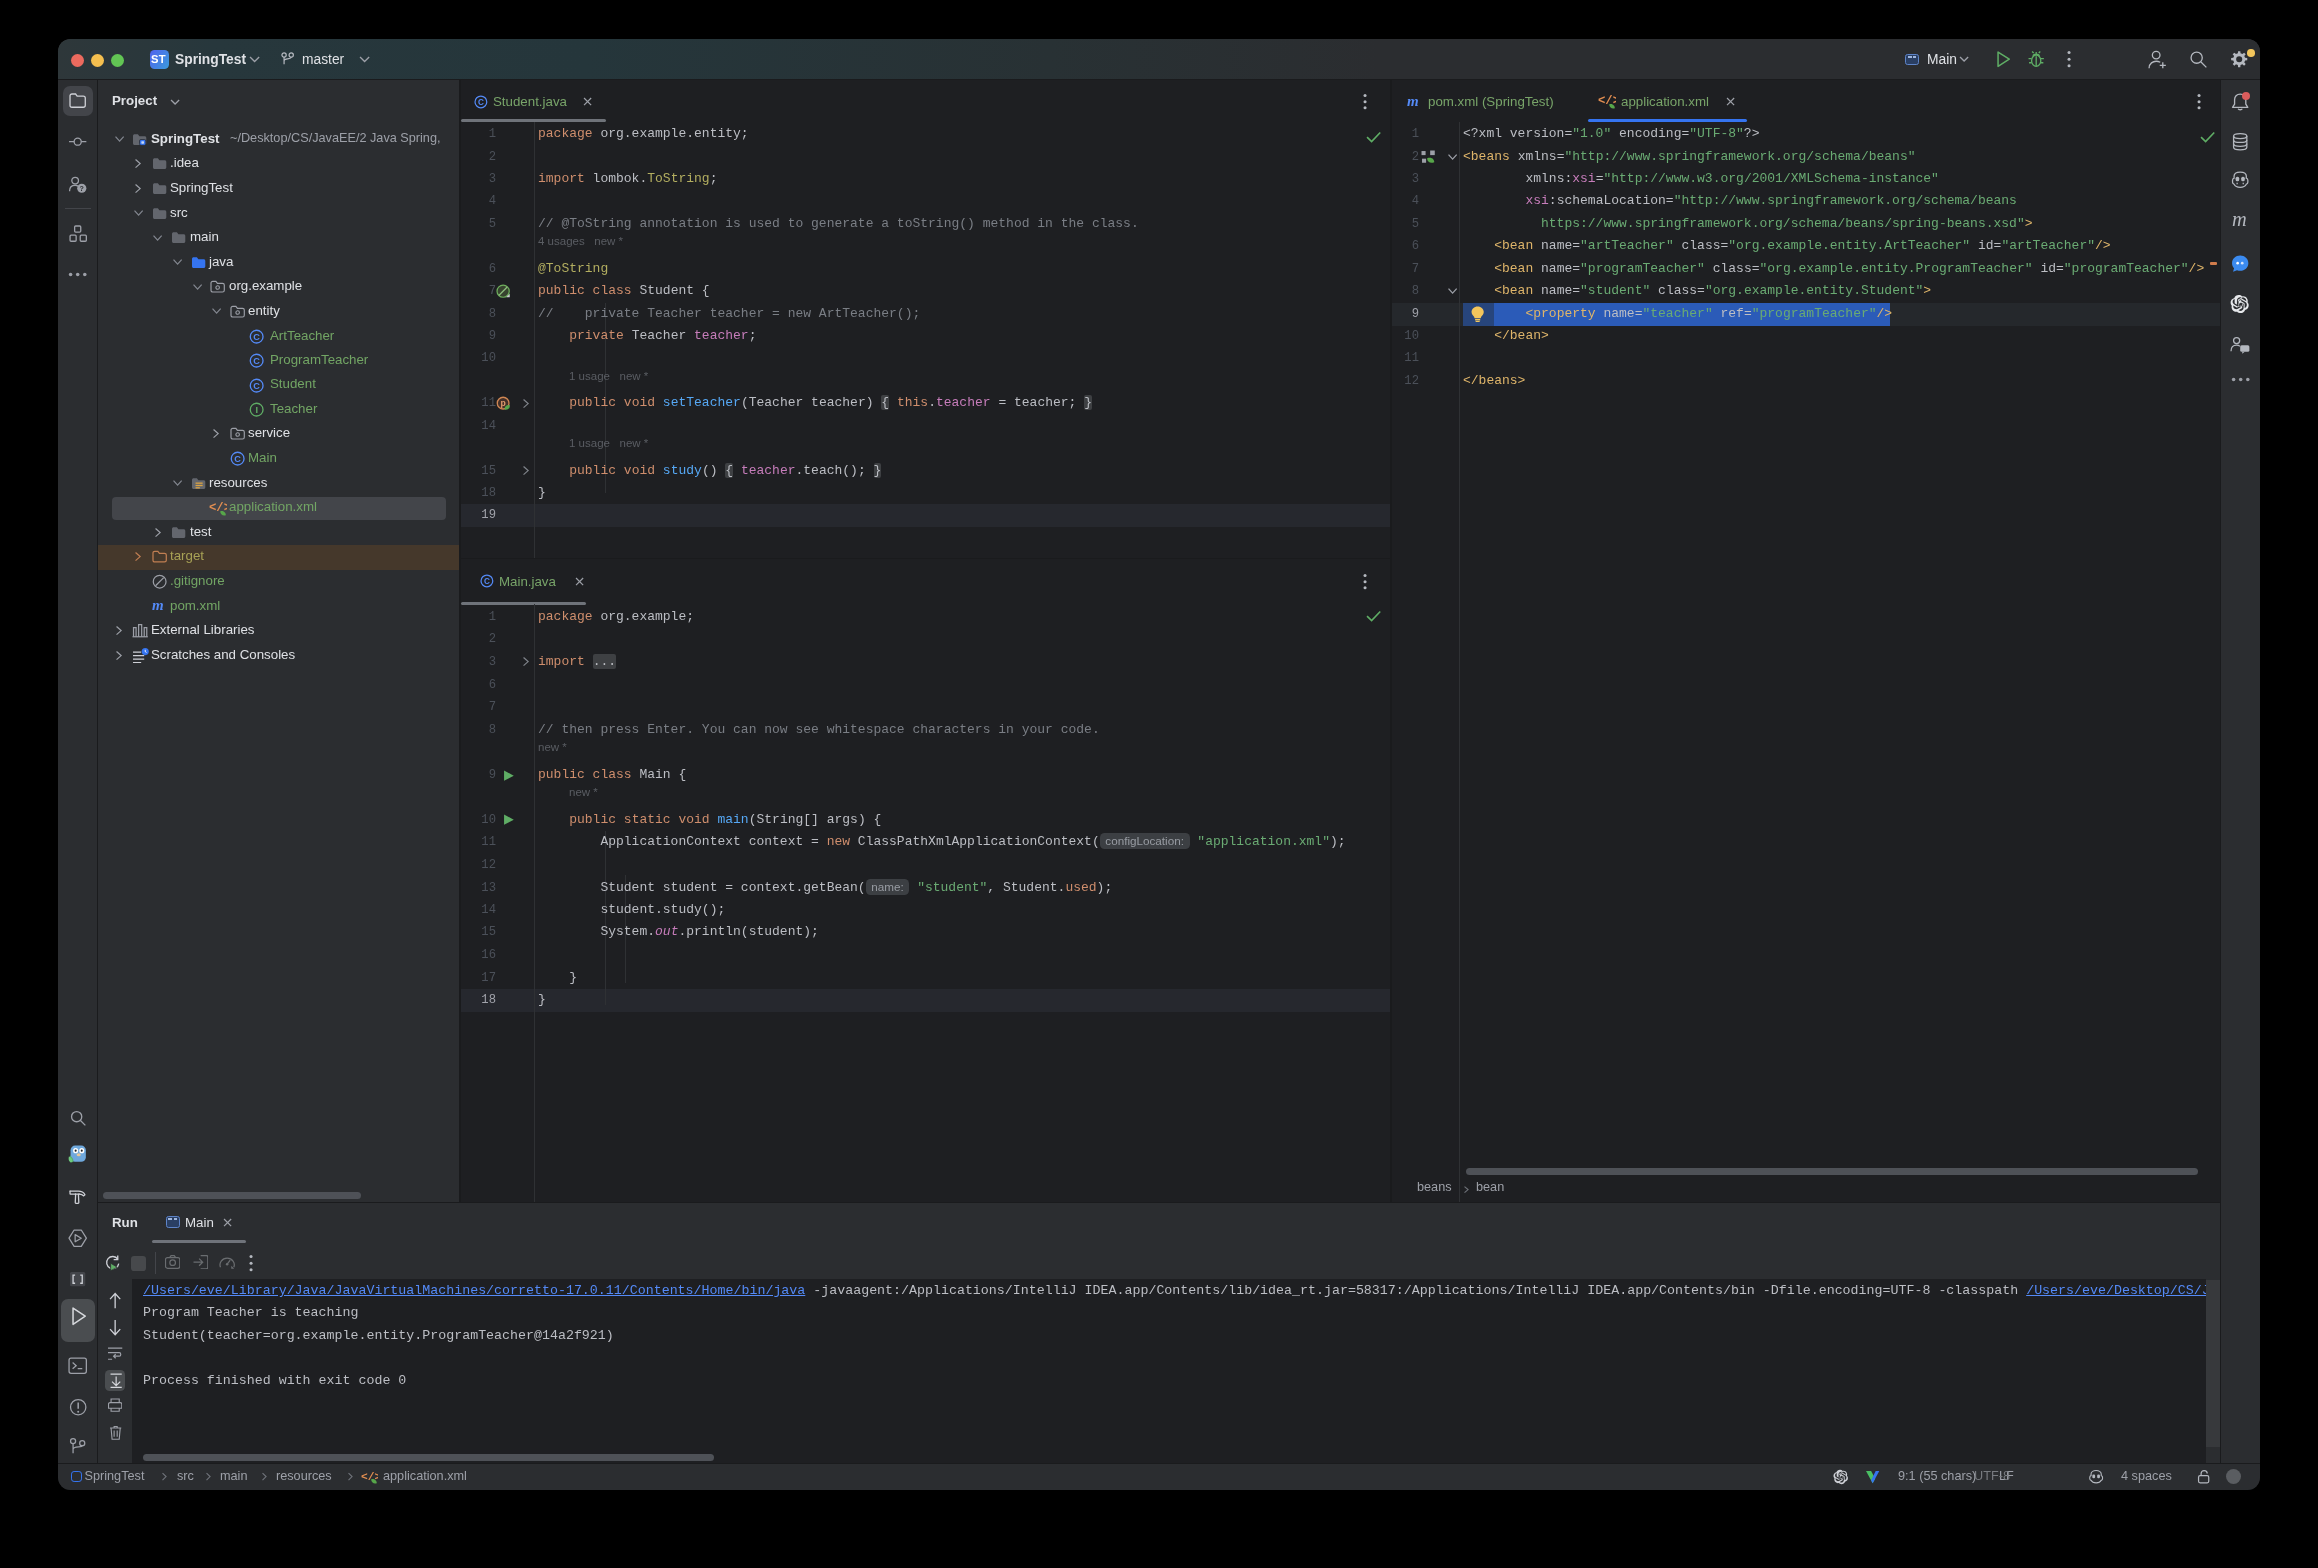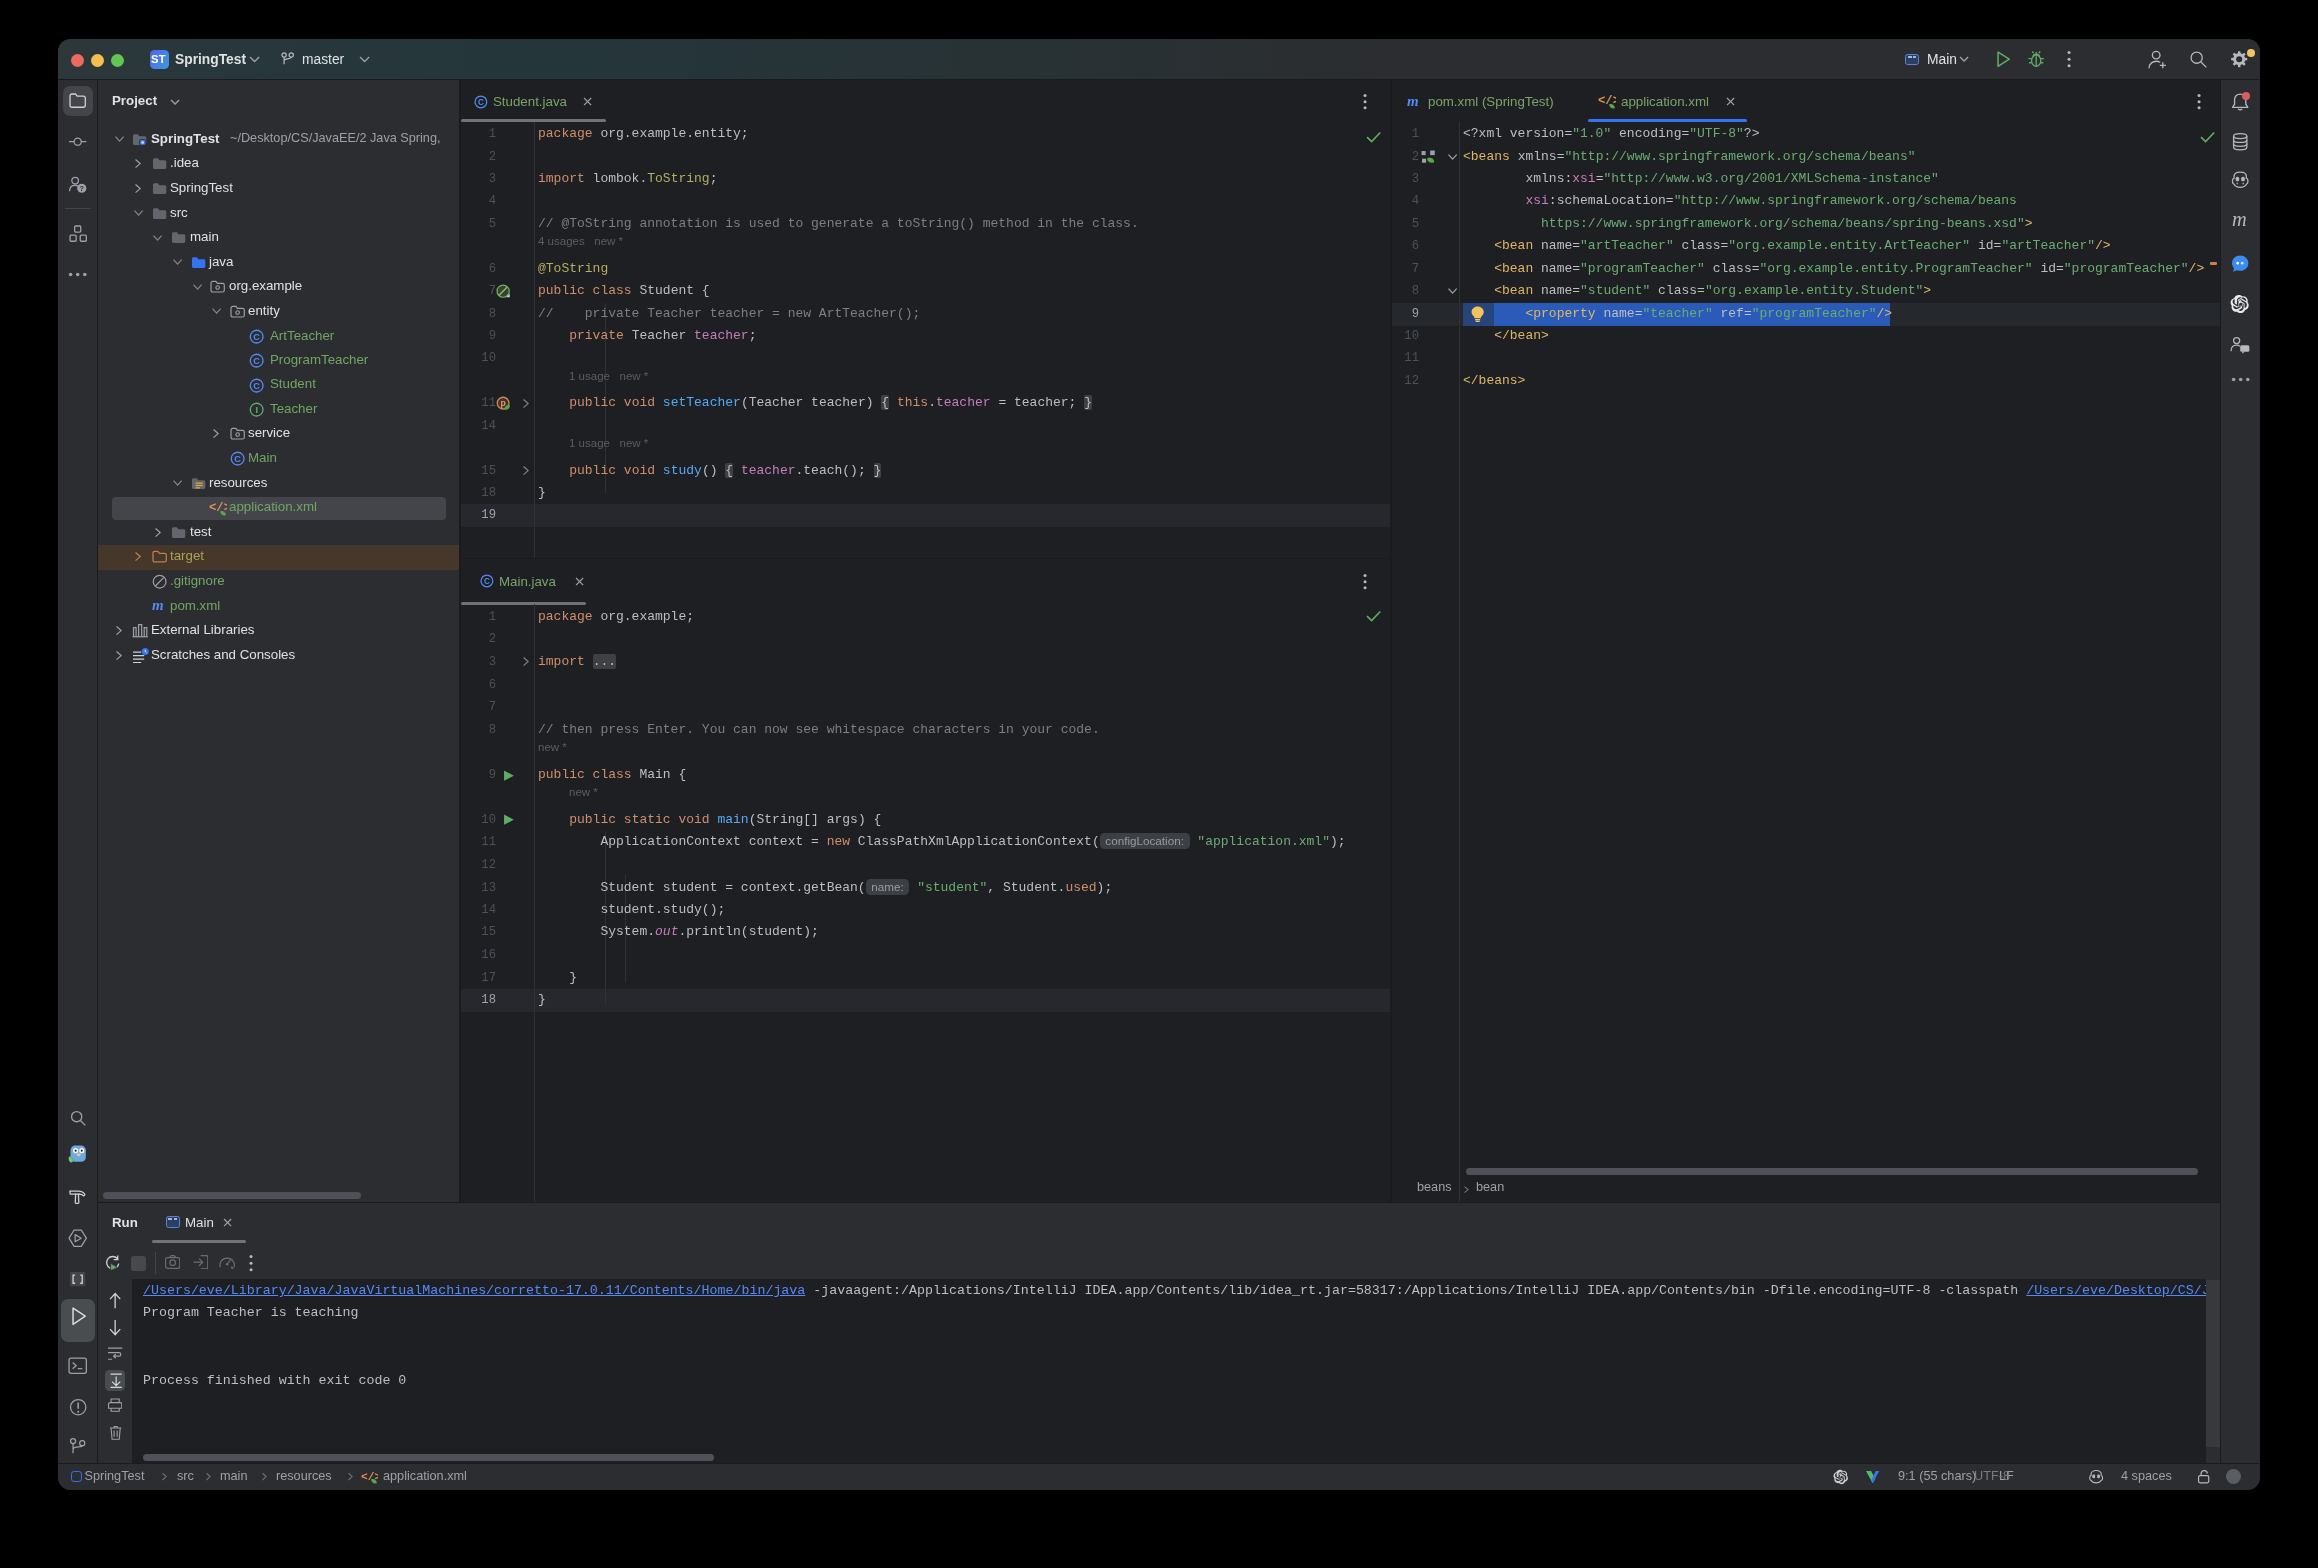--- a/index.html
+++ b/index.html
@@ -564,20 +564,21 @@
     </svg>
 <svg class="abs " style="left:50px;top:1359px" width="14.3" height="15.3" viewBox="0 0 28 30" fill="none">
       <path d="M6 9 V2 H22 V9 M4 9 H24 C26 9 27 10 27 12 V20 H22 V26 H6 V20 H1 V12 C1 10 2 9 4 9 Z M6 20 H22" stroke="#9DA0A8" stroke-width="2.2"></path>
     </svg>
 <svg class="abs " style="left:51px;top:1386px" width="13.3" height="15.3" viewBox="0 0 26 30" fill="none">
       <path d="M2 6 H24 M10 6 V3 H16 V6 M4 6 L6 28 H20 L22 6 M10 11 V23 M16 11 V23" stroke="#9DA0A8" stroke-width="2.2"></path>
     </svg>
 <div class="abs" style="left:74px;top:1240px;width:2074px;height:184px;background:#1E1F22;overflow:hidden;"></div>
 <div class="abs mono" style="left:85px;top:1241px;width:2063px;overflow:hidden;font-size:13.3px;"><span style="color:#548AF7;text-decoration:underline;">/Users/eve/Library/Java/JavaVirtualMachines/corretto-17.0.11/Contents/Home/bin/java</span> -javaagent:/Applications/IntelliJ IDEA.app/Contents/lib/idea_rt.jar=58317:/Applications/IntelliJ IDEA.app/Contents/bin -Dfile.encoding=UTF-8 -classpath <span style="color:#548AF7;text-decoration:underline;">/Users/eve/Desktop/CS/JavaEE</span></div>
 <div class="abs mono" style="left:85px;top:1263px;width:2063px;overflow:hidden;font-size:13.3px;">Program Teacher is teaching</div>
+<div class="abs mono" style="left:85px;top:1286px;width:2063px;overflow:hidden;font-size:13.3px;">Student(teacher=org.example.entity.ProgramTeacher@14a2f921)</div>
 <div class="abs mono" style="left:85px;top:1331px;width:2063px;overflow:hidden;font-size:13.3px;">Process finished with exit code 0</div>
 <div class="abs" style="left:85px;top:1415px;width:571px;height:6.6px;background:#4E5157;border-radius:3.6px;"></div>
 <div class="abs" style="left:2148px;top:1241px;width:13.8px;height:167px;background:#37393C;"></div>
 <div class="abs" style="left:2162px;top:41px;width:40px;height:1383px;background:#2B2D30;border-left:1px solid #1A1B1D;"></div>
 <svg class="abs " style="left:2172px;top:53px" width="20.4" height="20.4" viewBox="0 0 40 40" fill="none">
       <path d="M20 4 C13 4 9 9 9 15 V24 L5 30 H35 L31 24 V15 C31 9 27 4 20 4 Z" stroke="#B4B8BF" stroke-width="2.6" stroke-linejoin="round"></path>
       <path d="M16 33 C17 35.5 23 35.5 24 33" stroke="#B4B8BF" stroke-width="2.6"></path>
     </svg>
 <div class="abs" style="left:2184px;top:53px;width:8.2px;height:8.2px;background:#DB5C5C;border-radius:50%;"></div>
 <svg class="abs " style="left:2172px;top:93px" width="20.4" height="20.4" viewBox="0 0 40 40" fill="none">

